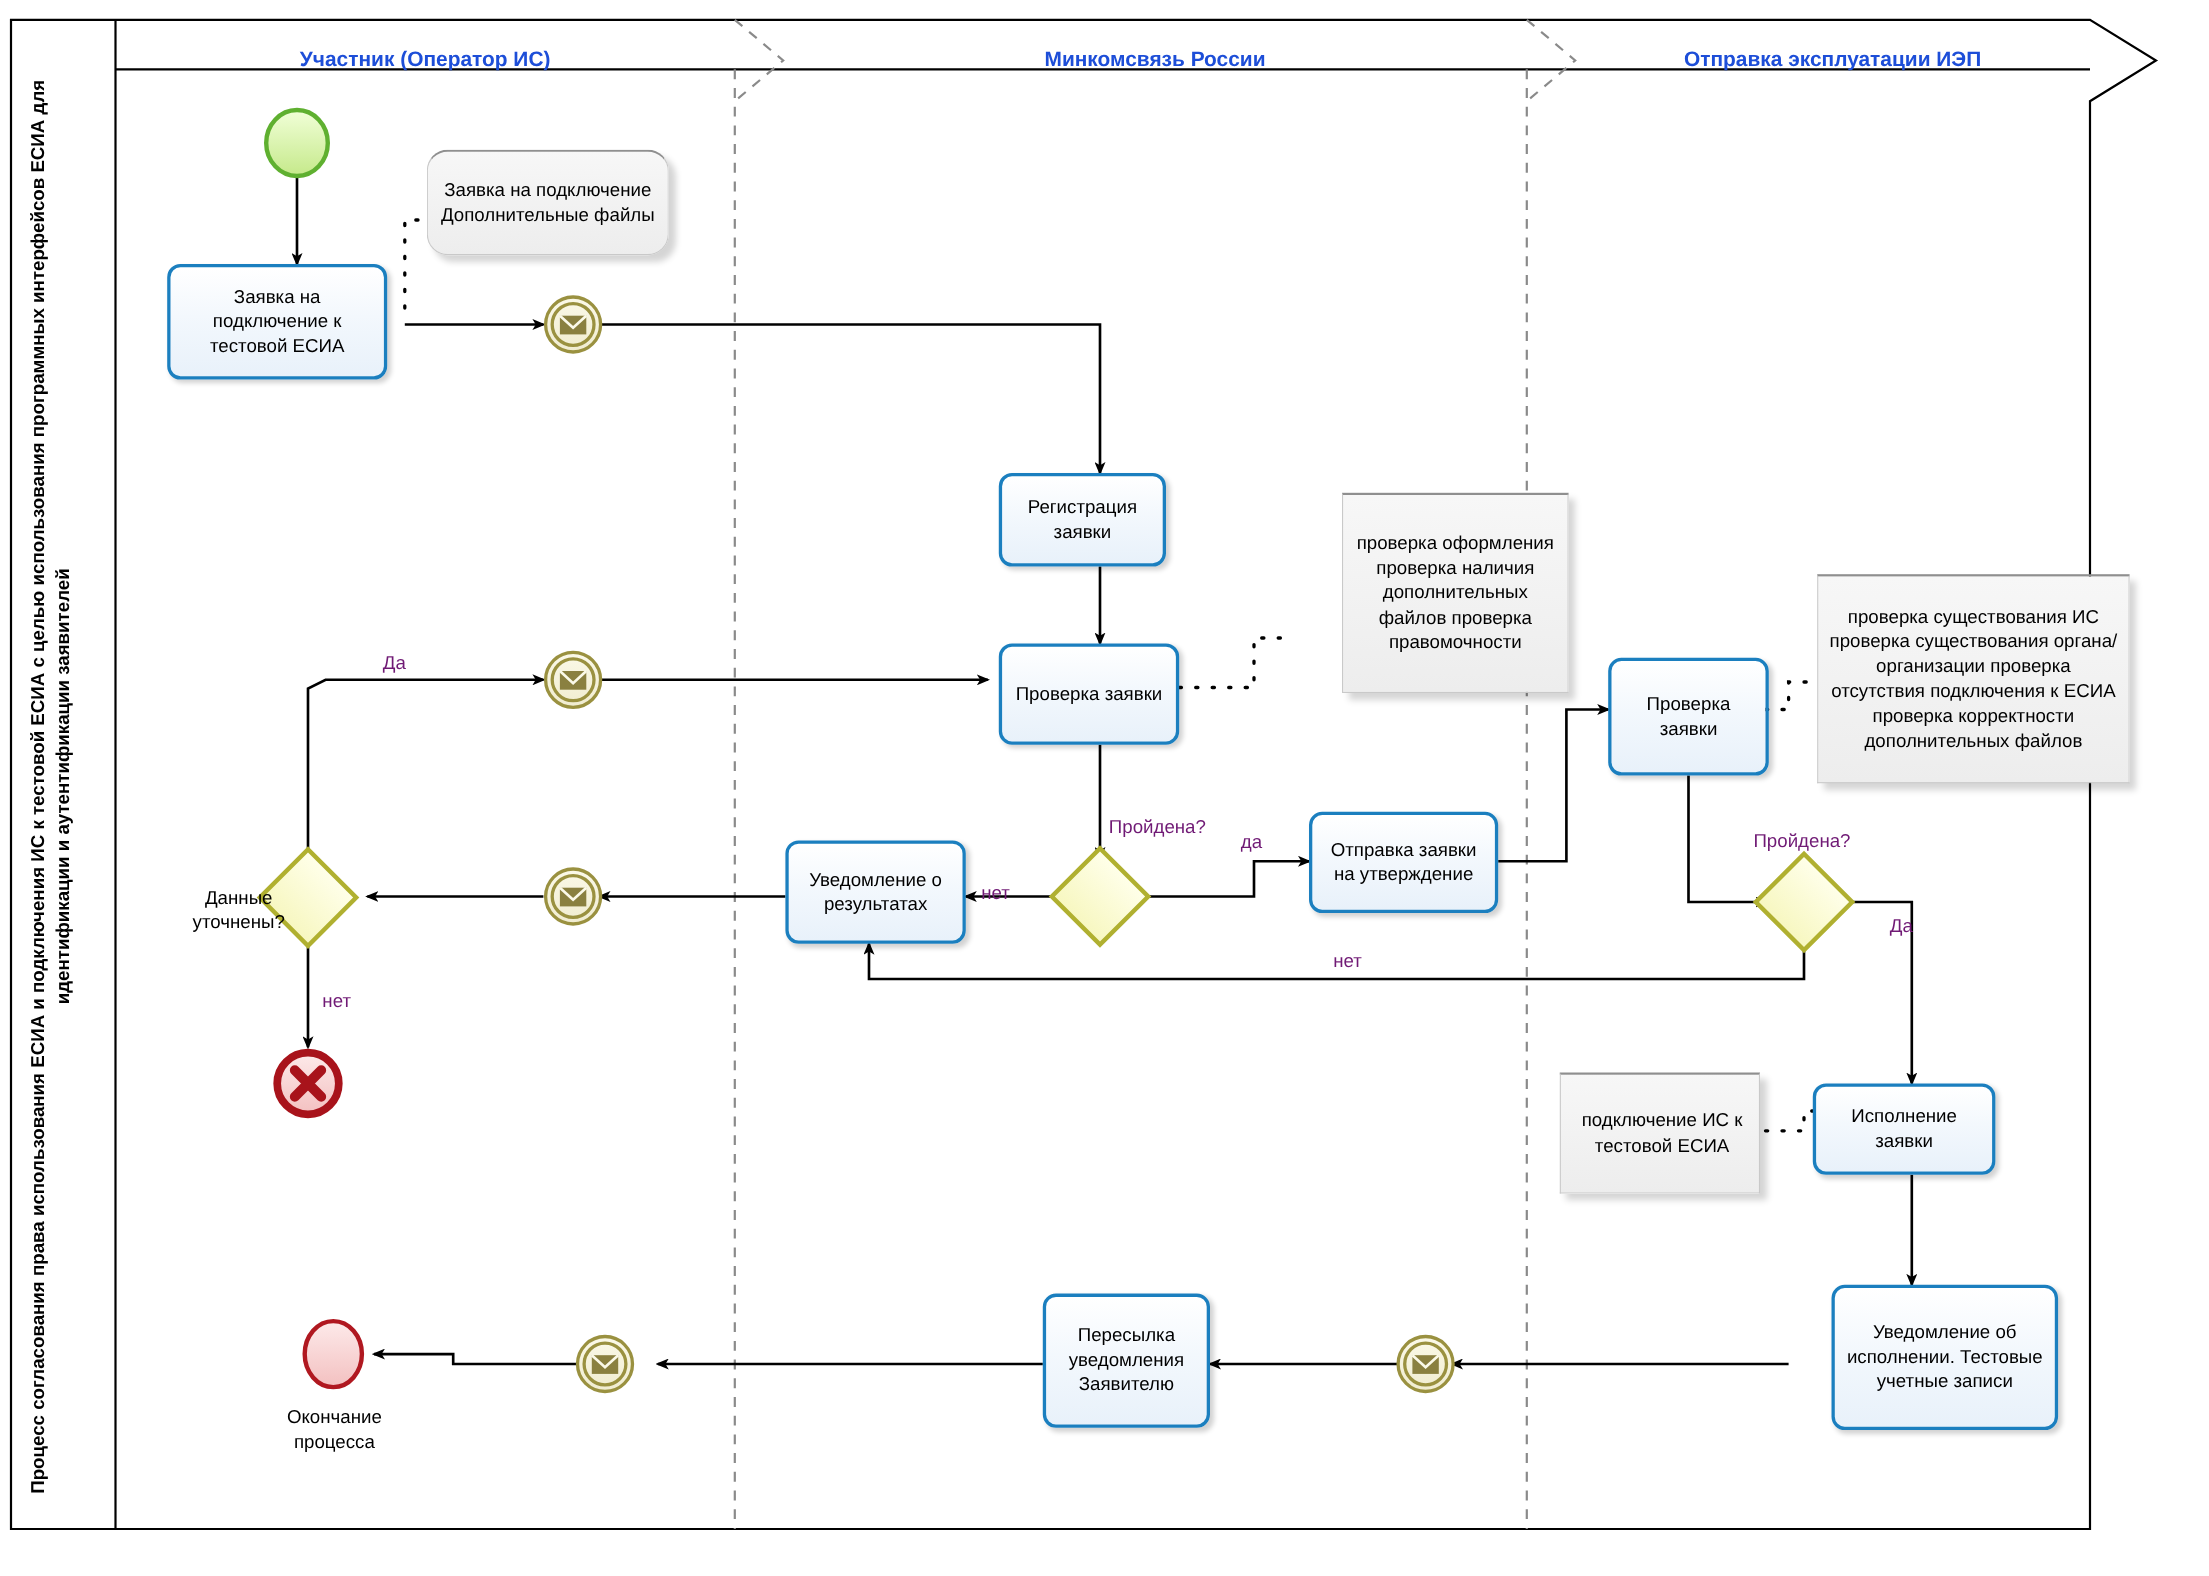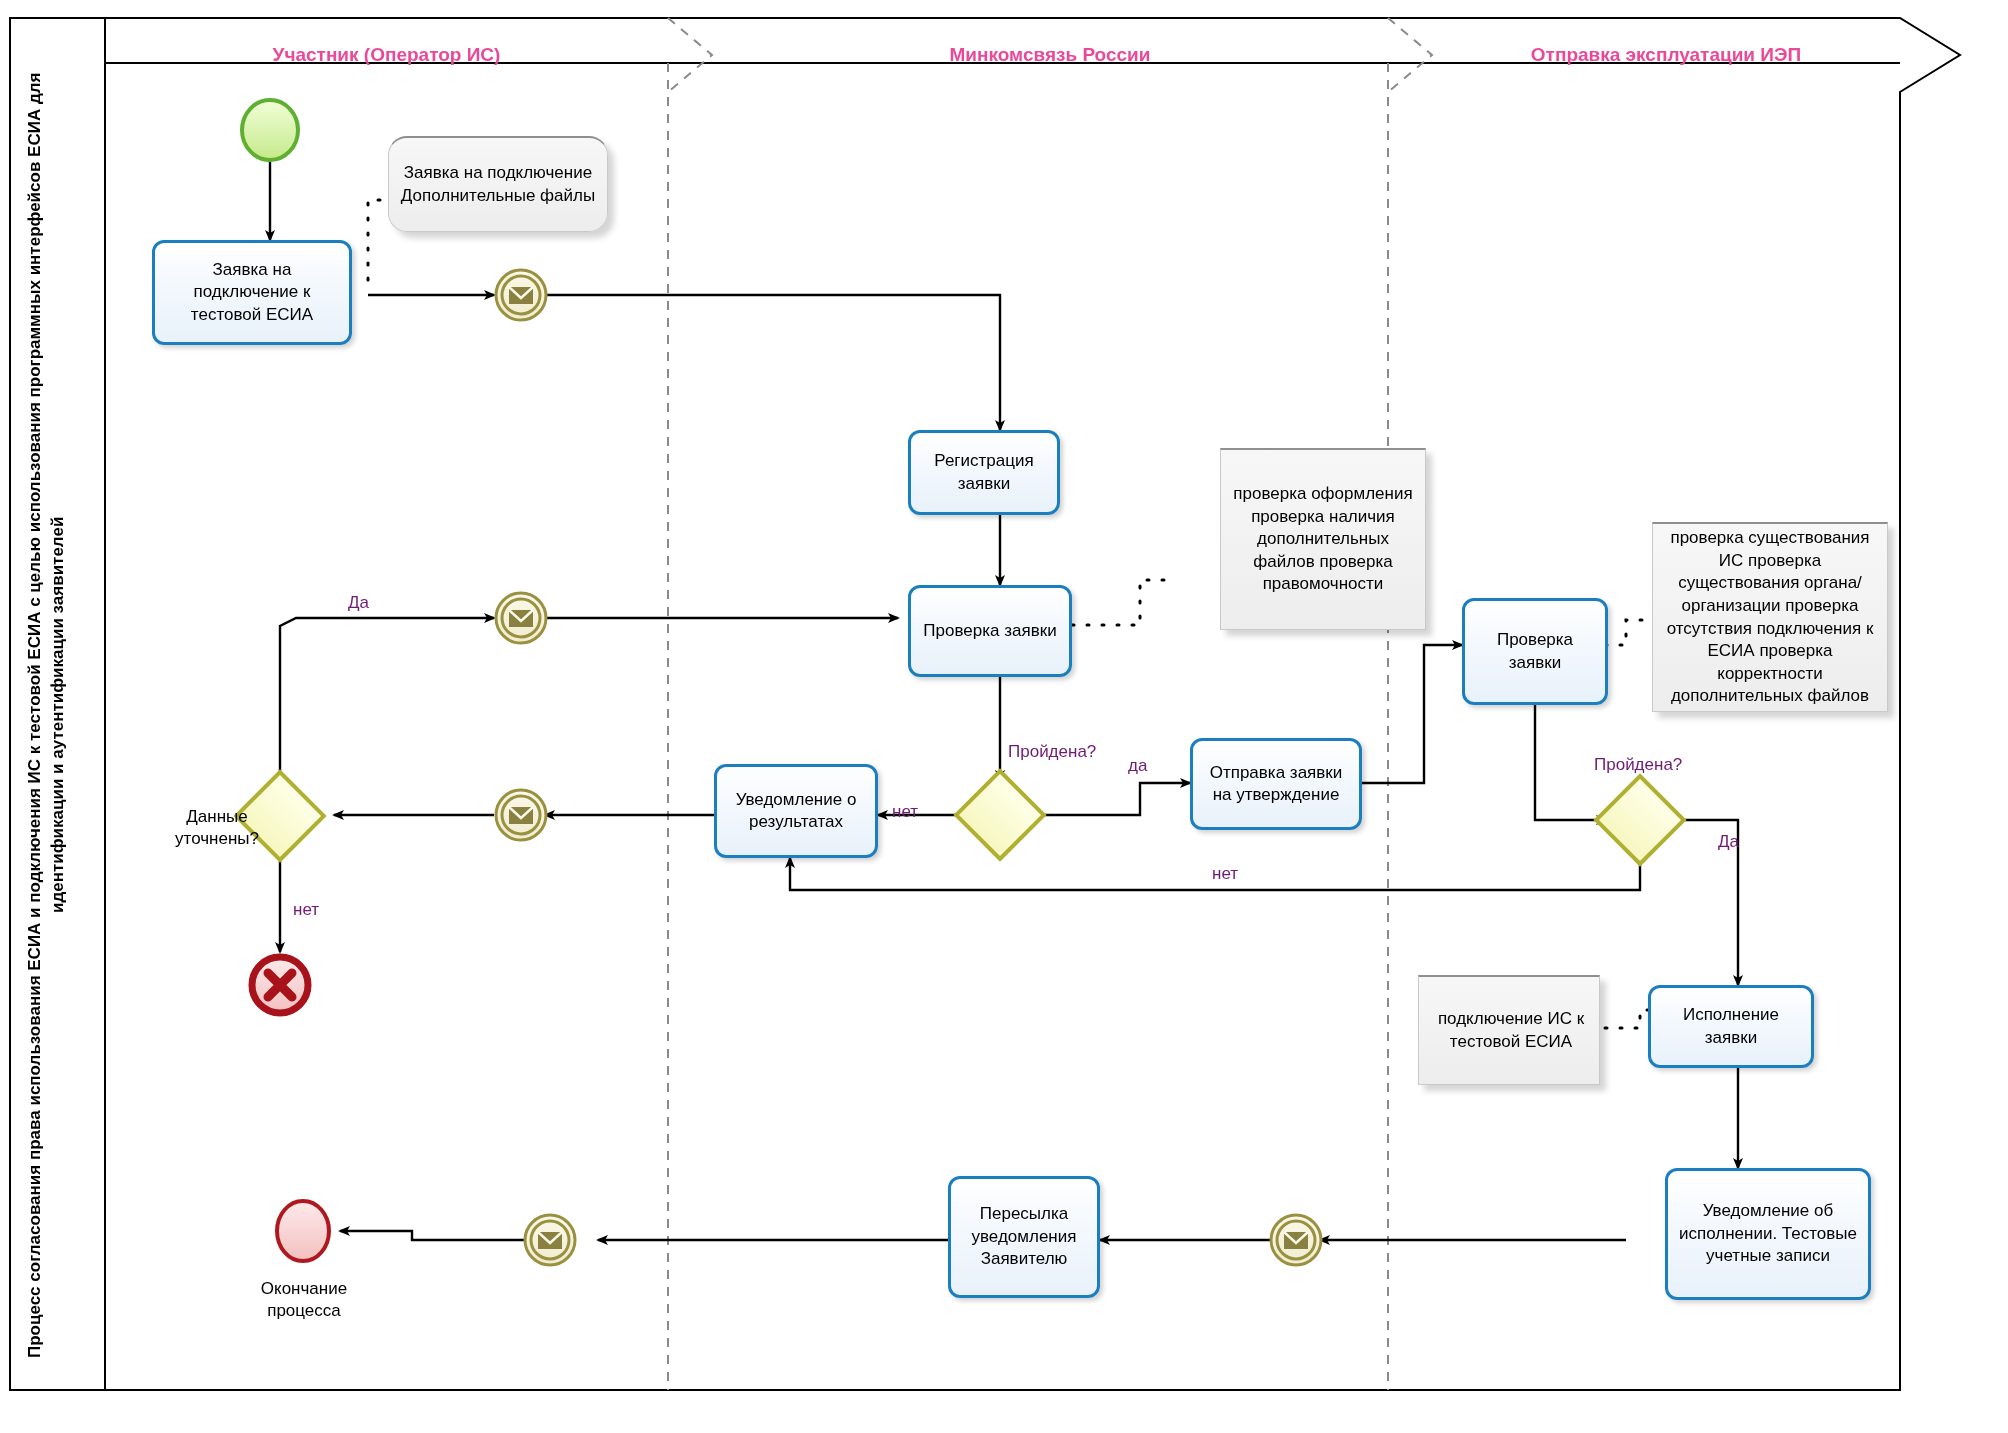--- a/index.html
+++ b/index.html
@@ -20,21 +20,21 @@
   #svgroot {
     position: absolute;
     left: 0; top: 0;
     width: 2008px;
     height: 1433px;
   }
   .lane-title {
     position: absolute;
     font-weight: bold;
     font-size: 19px;
-    color: #ec4899;
+    color: #1d4ed8;
     text-align: center;
     white-space: nowrap;
     font-family: "Liberation Sans", sans-serif;
   }
   .pool-title {
     position: absolute;
     font-weight: bold;
     font-size: 17px;
     color: #000;
     line-height: 1.35;
@@ -260,21 +260,21 @@
   <div class="task" style="left:1648px; top:985px; width:166px; height:83px;">Исполнение заявки</div>
 
   <div class="task" style="left:1626px; top:1168px; width:206px; height:132px;margin-left:39px;">Уведомление об исполнении. Тестовые учетные записи</div>
 
   <div class="task" style="left:948px; top:1176px; width:152px; height:122px;">Пересылка уведомления Заявителю</div>
 
   <div class="annot" style="left:388px; top:136px; width:220px; height:96px;border-radius:19px;">Заявка на подключение Дополнительные файлы</div>
 
   <div class="annot" style="left:1220px; top:448px; width:206px; height:182px;">проверка оформления проверка наличия дополнительных файлов проверка правомочности</div>
 
-  <div class="annot" style="left:1652px; top:522px; width:236px; height:190px;">проверка существования ИС проверка существования органа/организации проверка отсутствия подключения к ЕСИА проверка корректности дополнительных файлов</div>
+  <div class="annot" style="left:1652px; top:522px; width:284px; height:190px;">проверка существования ИС проверка существования органа/организации проверка отсутствия подключения к ЕСИА проверка корректности дополнительных файлов</div>
 
   <div class="annot" style="left:1418px; top:975px; width:182px; height:110px;padding-left:12px;">подключение ИС к тестовой ЕСИА</div>
 
   <div class="node-label" style="left:158px; top:760px; width:118px; text-align:center;margin-top:46px;">Данные уточнены?</div>
 
   <div class="edge-label" style="left:1008px; top:742px;">Пройдена?</div>
 
   <div class="edge-label" style="left:1594px; top:755px;">Пройдена?</div>
 
   <div class="edge-label" style="left:348px; top:593px;">Да</div>

